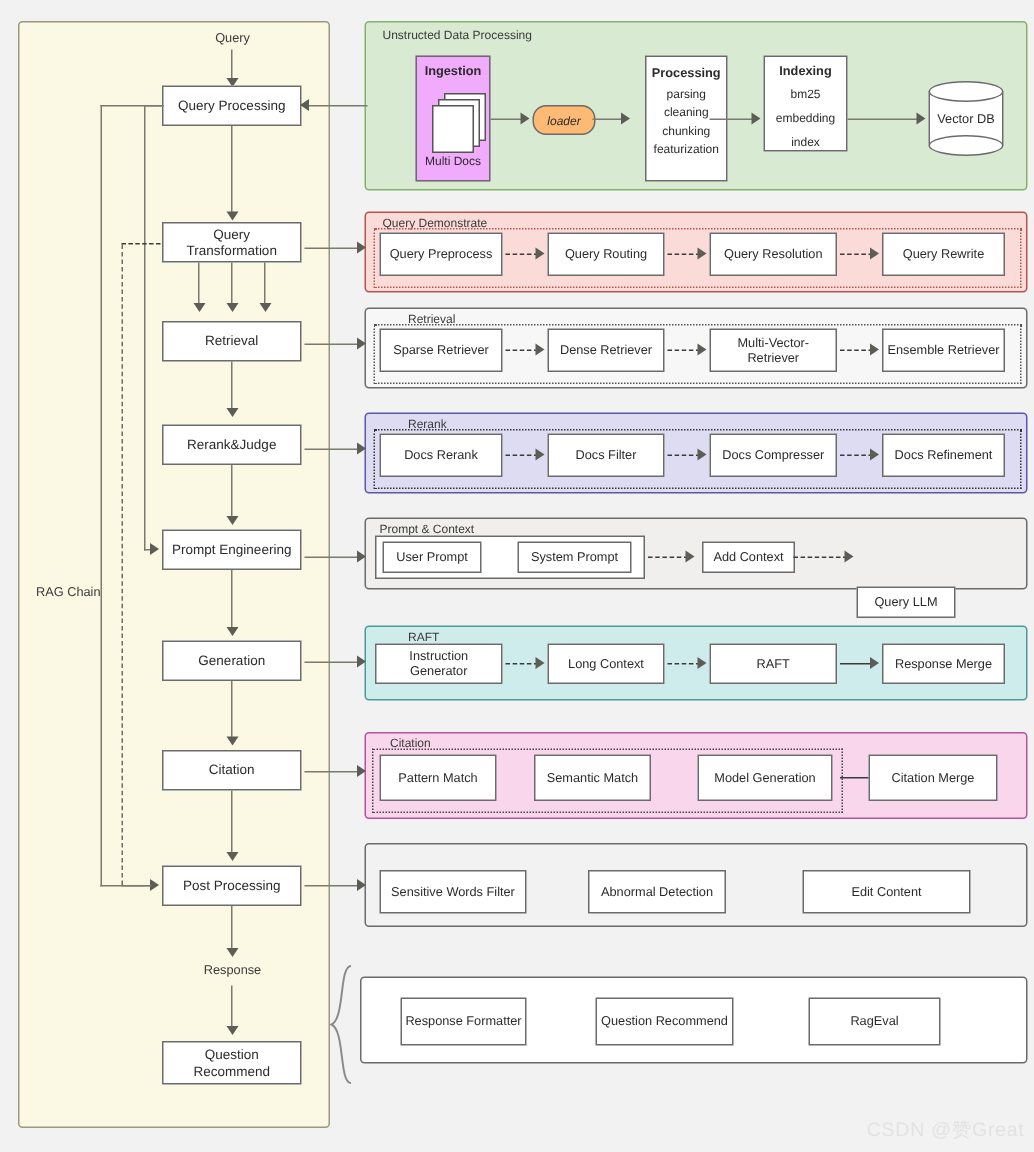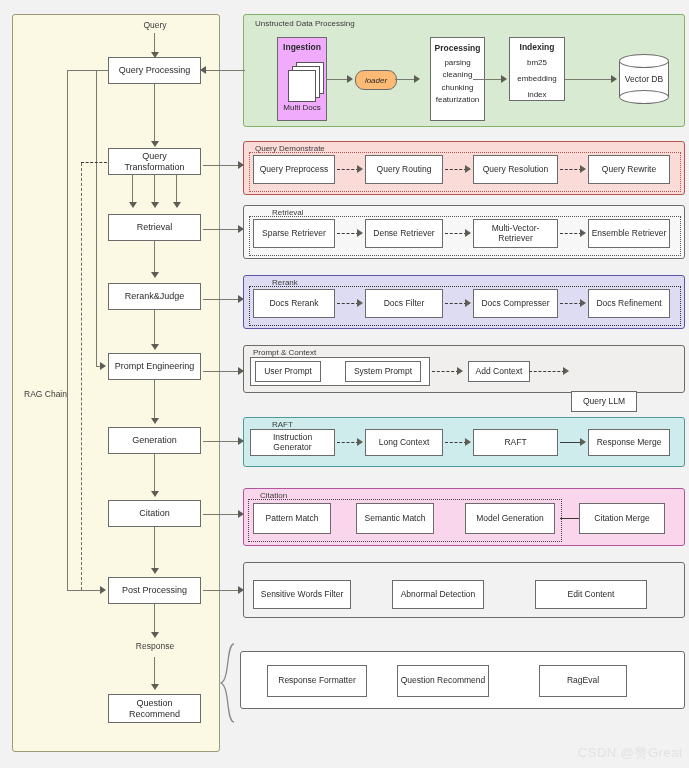--- a/index.html
+++ b/index.html
@@ -276,17 +276,17 @@
 <div class="arrow ar-right" style="left:238px;top:586px;"></div>
 
 <div class="abs node" style="left:253px;top:580px;width:98px;height:29px;">Sensitive Words  Filter</div>
 <div class="abs node" style="left:392px;top:580px;width:92px;height:29px;">Abnormal Detection</div>
 <div class="abs node" style="left:535px;top:580px;width:112px;height:29px;">Edit Content</div>
 
 <svg class="abs" style="left:218px;top:643px;width:20px;height:80px;" viewBox="0 0 20 80">
   <path d="M16 1 C 8 1, 12 36, 3 40 C 12 44, 8 79, 16 79" fill="none" stroke="#8a8a8a" stroke-width="1.3"></path>
 </svg>
 <div class="abs group" style="left:240px;top:651px;width:445px;height:58px;background:#ffffff;border-color:#6b6b6b;"></div>
-<div class="abs node" style="left:267px;top:665px;width:100px;height:32px;">Response Formatter</div>
+<div class="abs node" style="left:267px;top:665px;width:84px;height:32px;">Response Formatter</div>
 <div class="abs node" style="left:397px;top:665px;width:92px;height:32px;">Question Recommend</div>
 <div class="abs node" style="left:539px;top:665px;width:88px;height:32px;">RagEval</div>
 
 <div class="watermark">CSDN @赞Great</div>
 
 </body></html>

